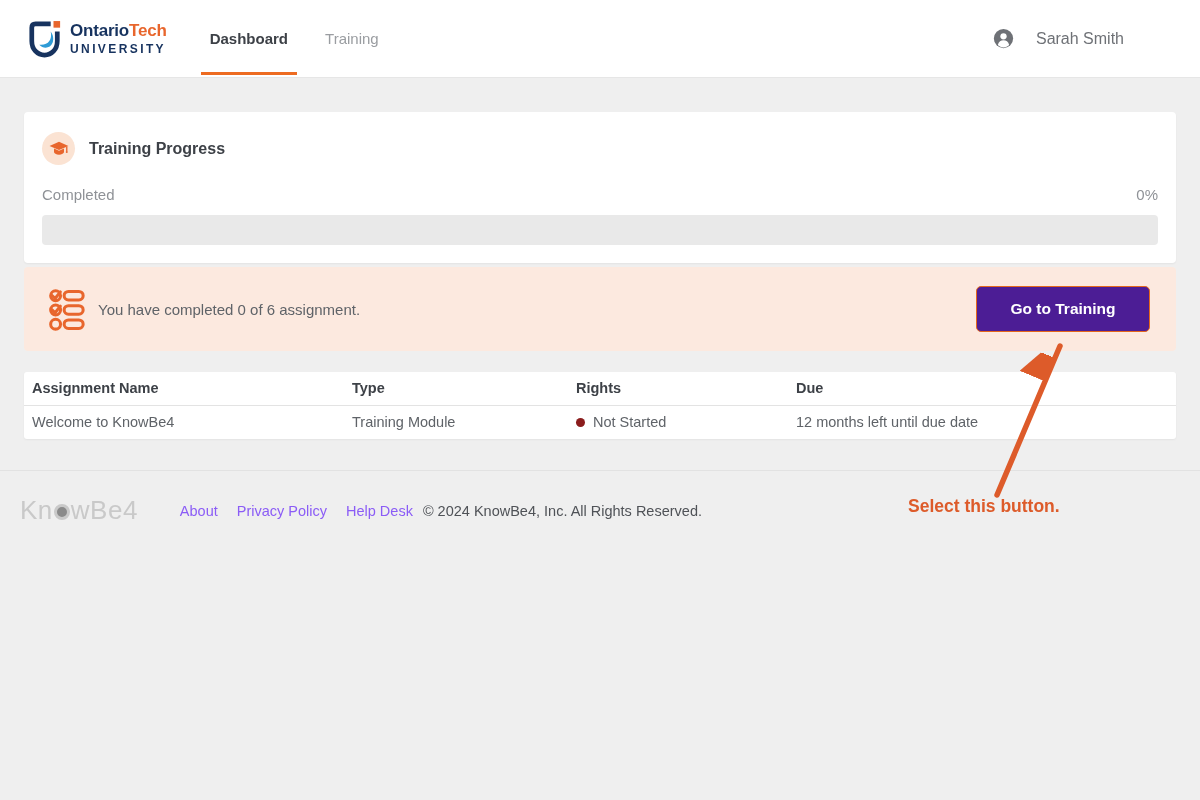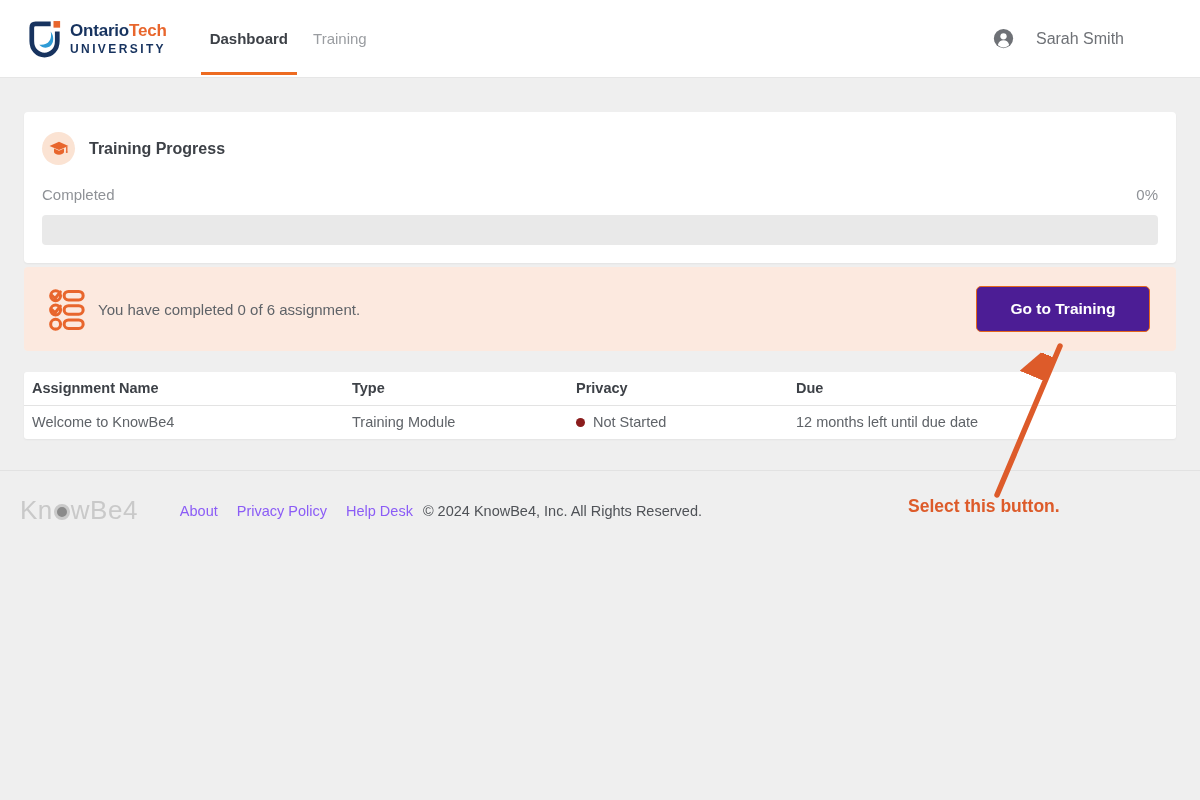--- a/index.html
+++ b/index.html
@@ -18,21 +18,21 @@
     display:flex; align-items:stretch; padding:0 76px 0 28px;
   }
   .brand { display:flex; align-items:center; gap:8px; margin-right:34px; }
   .brand-mark { width:34px; height:40px; }
   .brand-text { display:flex; flex-direction:column; line-height:1; }
   .brand-line1 { font-size:17px; font-weight:bold; letter-spacing:-0.2px; }
   .brand-primary { color:#17335f; }
   .brand-secondary { color:#e8662d; }
   .brand-sub { font-size:12px; font-weight:bold; color:#17335f; letter-spacing:2.4px; margin-top:4px; }
 
-  .nav-tabs { display:flex; align-items:stretch; gap:7px; }
+  .nav-tabs { display:flex; align-items:stretch; gap:19px; }
   .nav-tab {
     display:flex; align-items:center; padding:0 9px; font-size:15px;
     color:#9a9da1; cursor:pointer; position:relative;
   }
   .nav-tab.active { color:#3d4147; font-weight:bold; }
   .nav-tab.active::after {
     content:""; position:absolute; left:0; right:0; bottom:2px; height:3px;
     background:#ed6b21;
   }
 
@@ -193,21 +193,21 @@
       <colgroup>
           <col style="width:320px">
           <col style="width:224px">
           <col style="width:220px">
           <col>
         </colgroup>
       <thead>
         <tr>
           <th>Assignment Name</th>
           <th>Type</th>
-          <th>Privacy</th>
+          <th>Rights</th>
           <th>Due</th>
         </tr>
       </thead>
       <tbody>
         <tr>
           <td>Welcome to KnowBe4</td>
           <td>Training Module</td>
           <td><span class="dot"></span><span>Not Started</span></td>
           <td>12 months left until due date</td>
         </tr>

